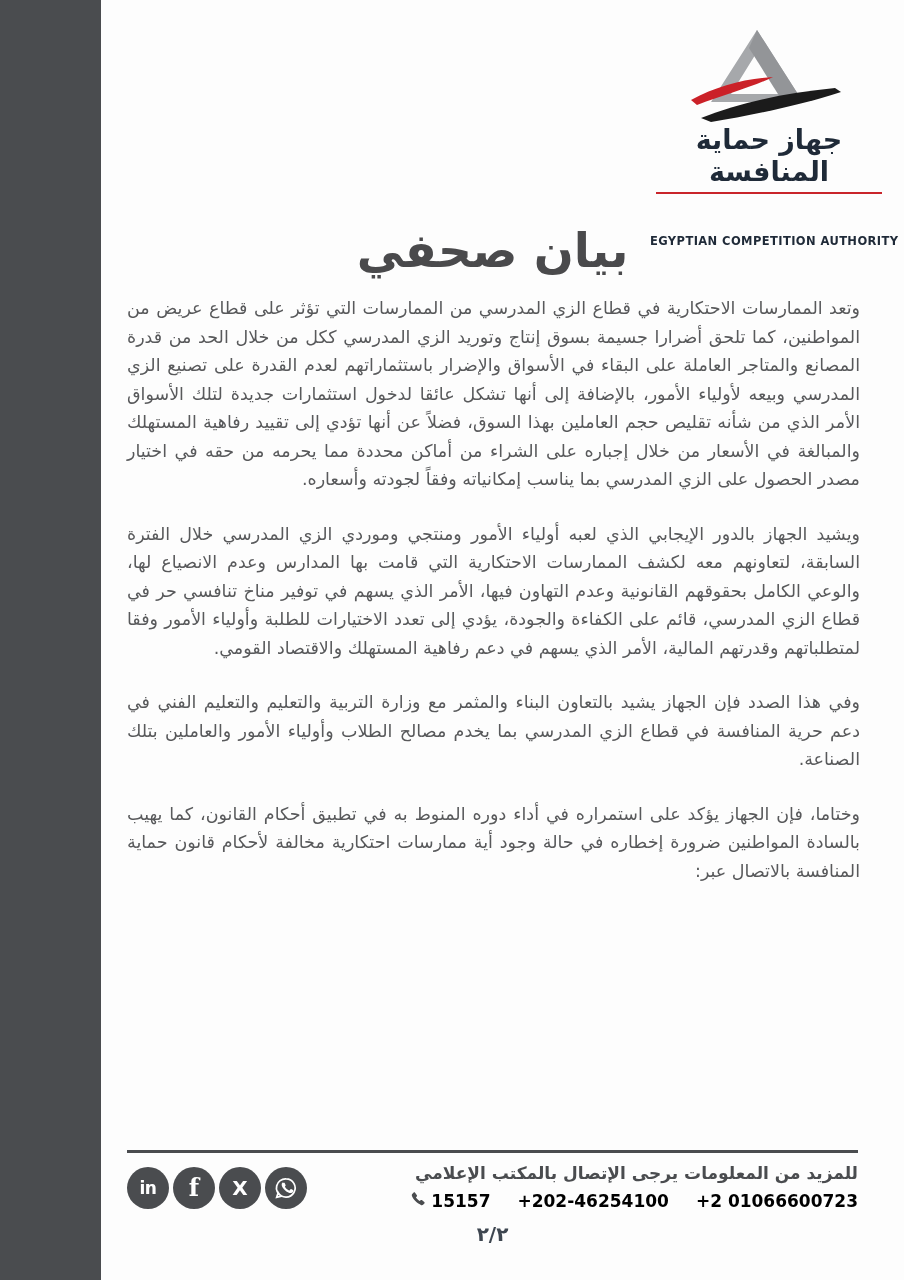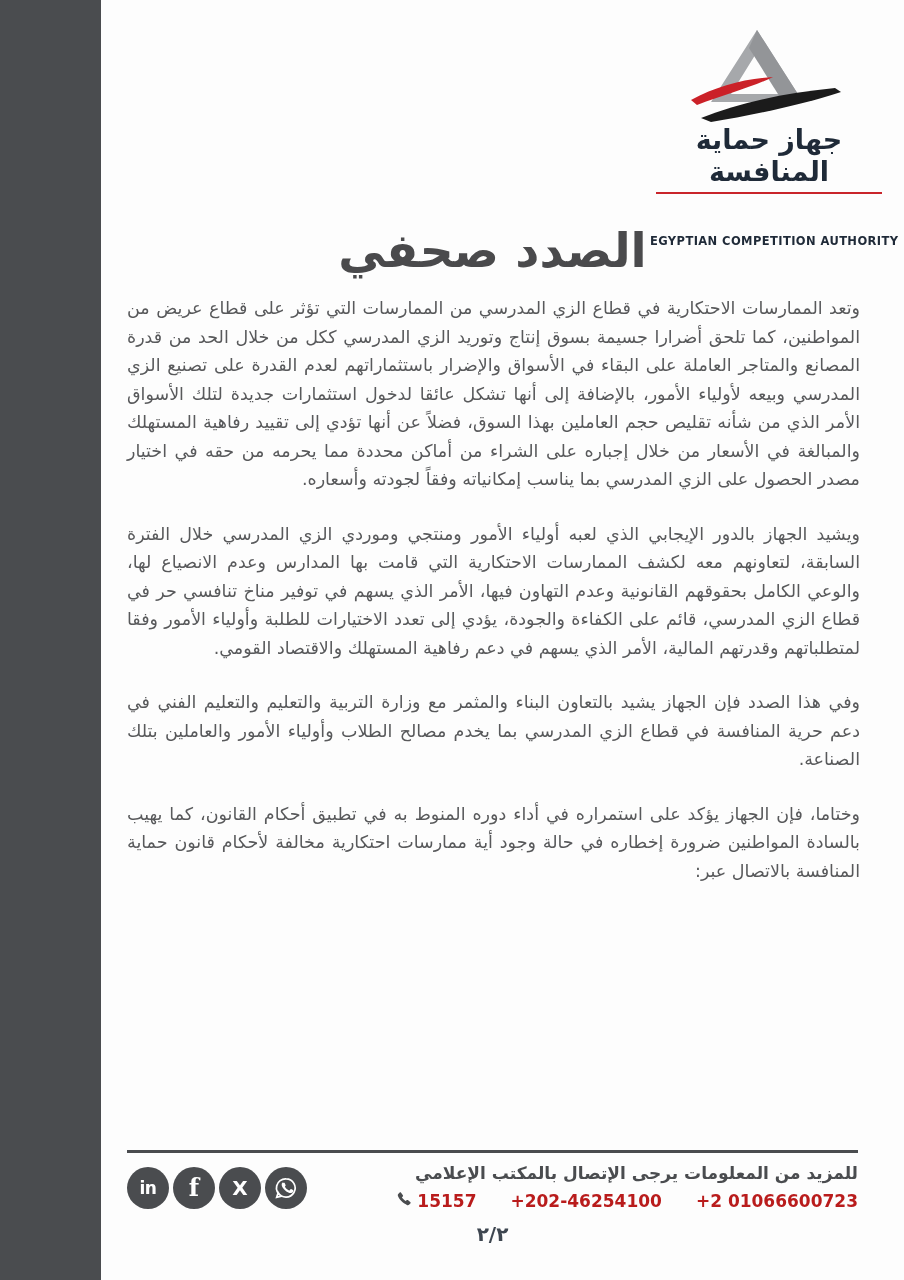--- a/index.html
+++ b/index.html
@@ -40,22 +40,22 @@
     width:42px;height:42px;border-radius:50%;background:#4a4c4f;
     display:flex;align-items:center;justify-content:center;
     color:#fff;text-decoration:none;font-weight:bold;
   }
   .sc .g-in{font-size:17px;font-weight:bold;letter-spacing:-.5px;}
   .sc .g-f{font-size:24px;font-family:"DejaVu Serif","Liberation Serif",serif;}
   .sc .g-x{font-size:20px;}
   .sc svg{width:26px;height:26px;display:block;}
   .contact{direction:rtl;text-align:right;color:#4a4c4f;max-width:520px;}
   .c-title{font-size:17px;font-weight:bold;margin-bottom:7px;}
-  .c-phones{direction:ltr;display:flex;justify-content:flex-end;align-items:center;gap:34px;
-    font-size:17px;font-weight:bold;color:#b91c1c;}
+  .c-phones{direction:ltr;display:flex;justify-content:flex-end;align-items:center;gap:27px;
+    font-size:17px;font-weight:bold;color:#000000;}
   .c-phones .hot{display:flex;align-items:center;gap:2px;}
   .c-phones svg{width:22px;height:22px;}
   .c-email{direction:ltr;font-size:16px;font-weight:bold;margin-top:6px;color:#4a4c4f;}
 
   .page-number{
     position:absolute;top:1222px;left:127px;width:731px;text-align:center;
     font-size:20px;font-weight:bold;color:#3e4650;
   }
 </style>
 </head>
@@ -69,21 +69,21 @@
       <path d="M74,2 L120,74 L28,74 Z M74,24 L100,66 L48,66 Z" fill="#a6a8ab" fill-rule="evenodd"></path>
       <path d="M74,2 L120,74 L100,74 L66,20 Z" fill="#939598"></path>
       <path d="M8,72 C34,58 60,51 90,49 C72,58 40,67 14,77 Z" fill="#cb2128"></path>
       <path d="M18,90 C56,75 100,65 152,60 L158,64 C122,76 70,87 28,94 Z" fill="#1b1b1b"></path>
     </svg>
     <div class="logo-ar">جهاز حماية المنافسة</div>
     <div class="logo-underline"></div>
     <div class="logo-en">EGYPTIAN COMPETITION AUTHORITY</div>
   </div>
 
-  <h1 class="title">الصدد صحفي</h1>
+  <h1 class="title">بيان صحفي</h1>
 
   <main class="body-text">
     <p>وتعد الممارسات الاحتكارية في قطاع الزي المدرسي من الممارسات التي تؤثر على قطاع عريض من المواطنين، كما تلحق أضرارا جسيمة بسوق إنتاج وتوريد الزي المدرسي ككل من خلال الحد من قدرة المصانع والمتاجر العاملة على البقاء في الأسواق والإضرار باستثماراتهم لعدم القدرة على تصنيع الزي المدرسي وبيعه لأولياء الأمور، بالإضافة إلى أنها تشكل عائقا لدخول استثمارات جديدة لتلك الأسواق الأمر الذي من شأنه تقليص حجم العاملين بهذا السوق، فضلاً عن أنها تؤدي إلى تقييد رفاهية المستهلك والمبالغة في الأسعار من خلال إجباره على الشراء من أماكن محددة مما يحرمه من حقه في اختيار مصدر الحصول على الزي المدرسي بما يناسب إمكانياته وفقاً لجودته وأسعاره.</p>
     <p>ويشيد الجهاز بالدور الإيجابي الذي لعبه أولياء الأمور ومنتجي وموردي الزي المدرسي خلال الفترة السابقة، لتعاونهم معه لكشف الممارسات الاحتكارية التي قامت بها المدارس وعدم الانصياع لها، والوعي الكامل بحقوقهم القانونية وعدم التهاون فيها، الأمر الذي يسهم في توفير مناخ تنافسي حر في قطاع الزي المدرسي، قائم على الكفاءة والجودة، يؤدي إلى تعدد الاختيارات للطلبة وأولياء الأمور وفقا لمتطلباتهم وقدرتهم المالية، الأمر الذي يسهم في دعم رفاهية المستهلك والاقتصاد القومي.</p>
     <p>وفي هذا الصدد فإن الجهاز يشيد بالتعاون البناء والمثمر مع وزارة التربية والتعليم والتعليم الفني في دعم حرية المنافسة في قطاع الزي المدرسي بما يخدم مصالح الطلاب وأولياء الأمور والعاملين بتلك الصناعة.</p>
     <p>وختاما، فإن الجهاز يؤكد على استمراره في أداء دوره المنوط به في تطبيق أحكام القانون، كما يهيب بالسادة المواطنين ضرورة إخطاره في حالة وجود أية ممارسات احتكارية مخالفة لأحكام قانون حماية المنافسة بالاتصال عبر:</p>
   </main>
 
   <div class="footer">
     <div class="divider"></div>

